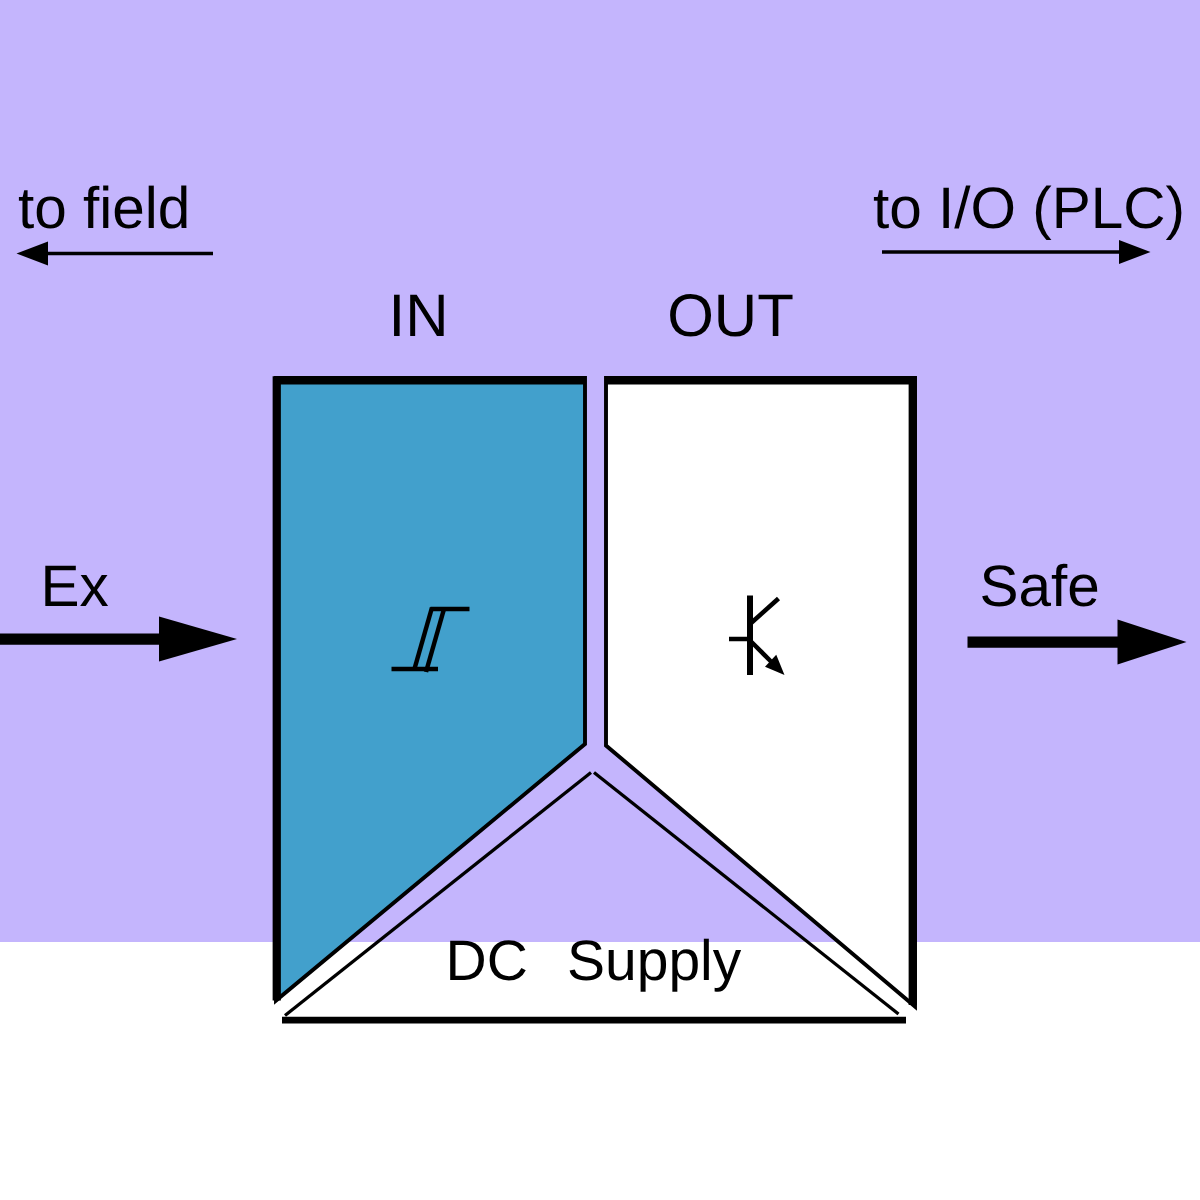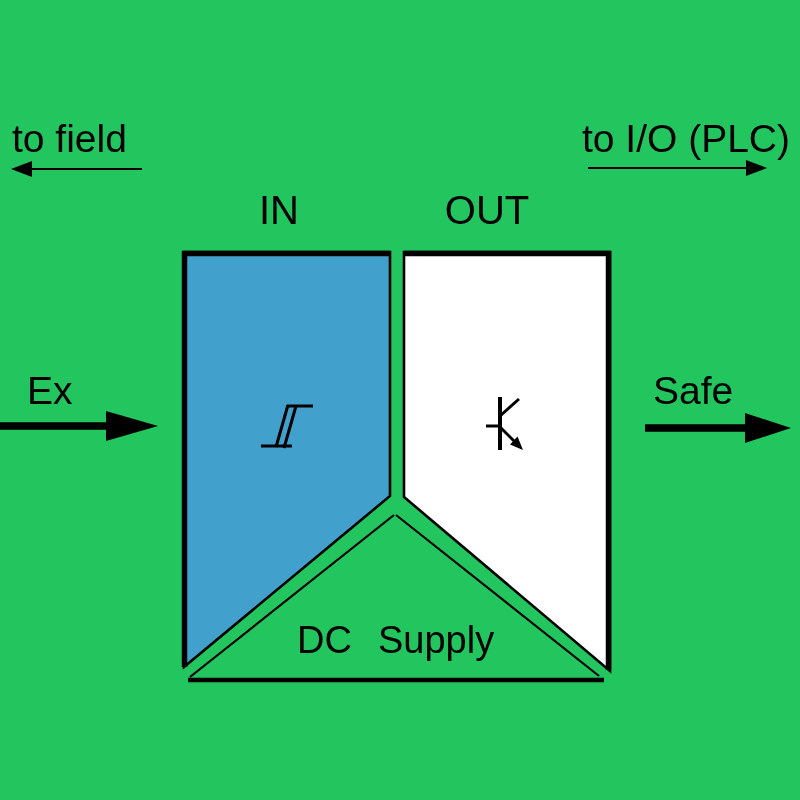--- a/index.html
+++ b/index.html
@@ -6,22 +6,22 @@
     margin: 0;
     padding: 0;
     background: #ffffff;
     width: 800px;
     height: 800px;
     overflow: hidden;
   }
   .canvas {
     position: relative;
     width: 800px;
-    height: 800px;
-    background: #22c55e;
+    height: 628px;
+    background: #c4b5fd;
   }
   svg { display: block; }
   .lbl {
     font-family: "Liberation Sans", sans-serif;
     fill: #000000;
     stroke: none;
   }
   .f39 { font-size: 39px; }
   .f40 { font-size: 40px; }
   .f38 { font-size: 38px; }

